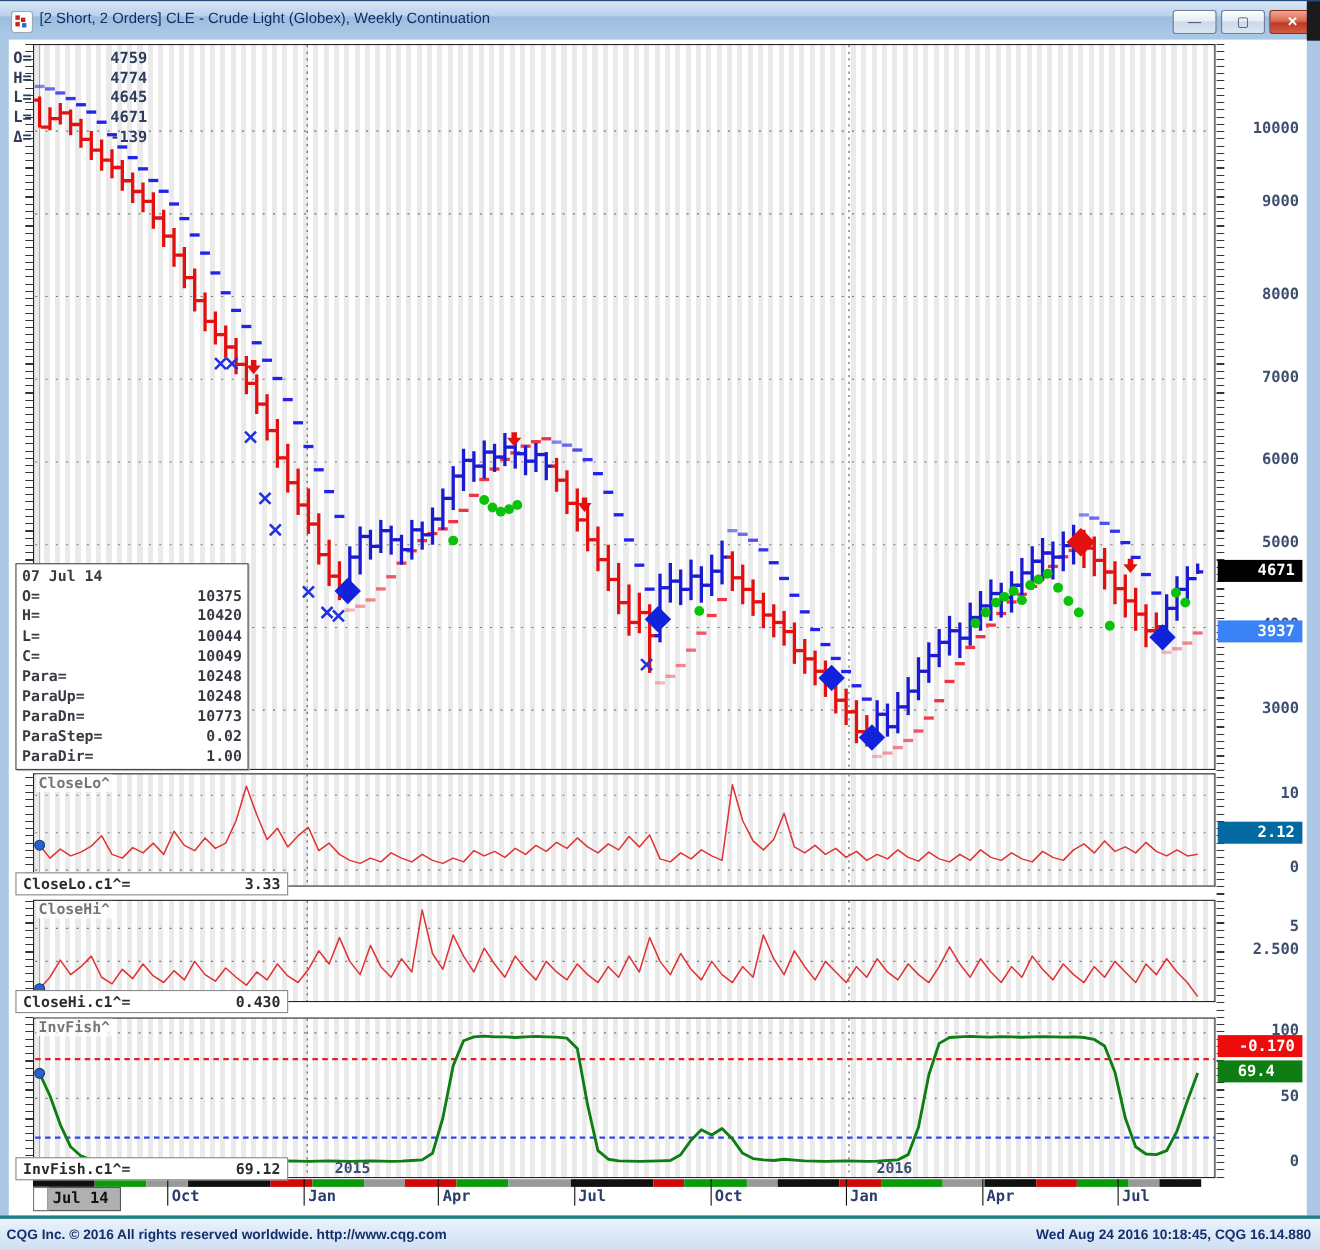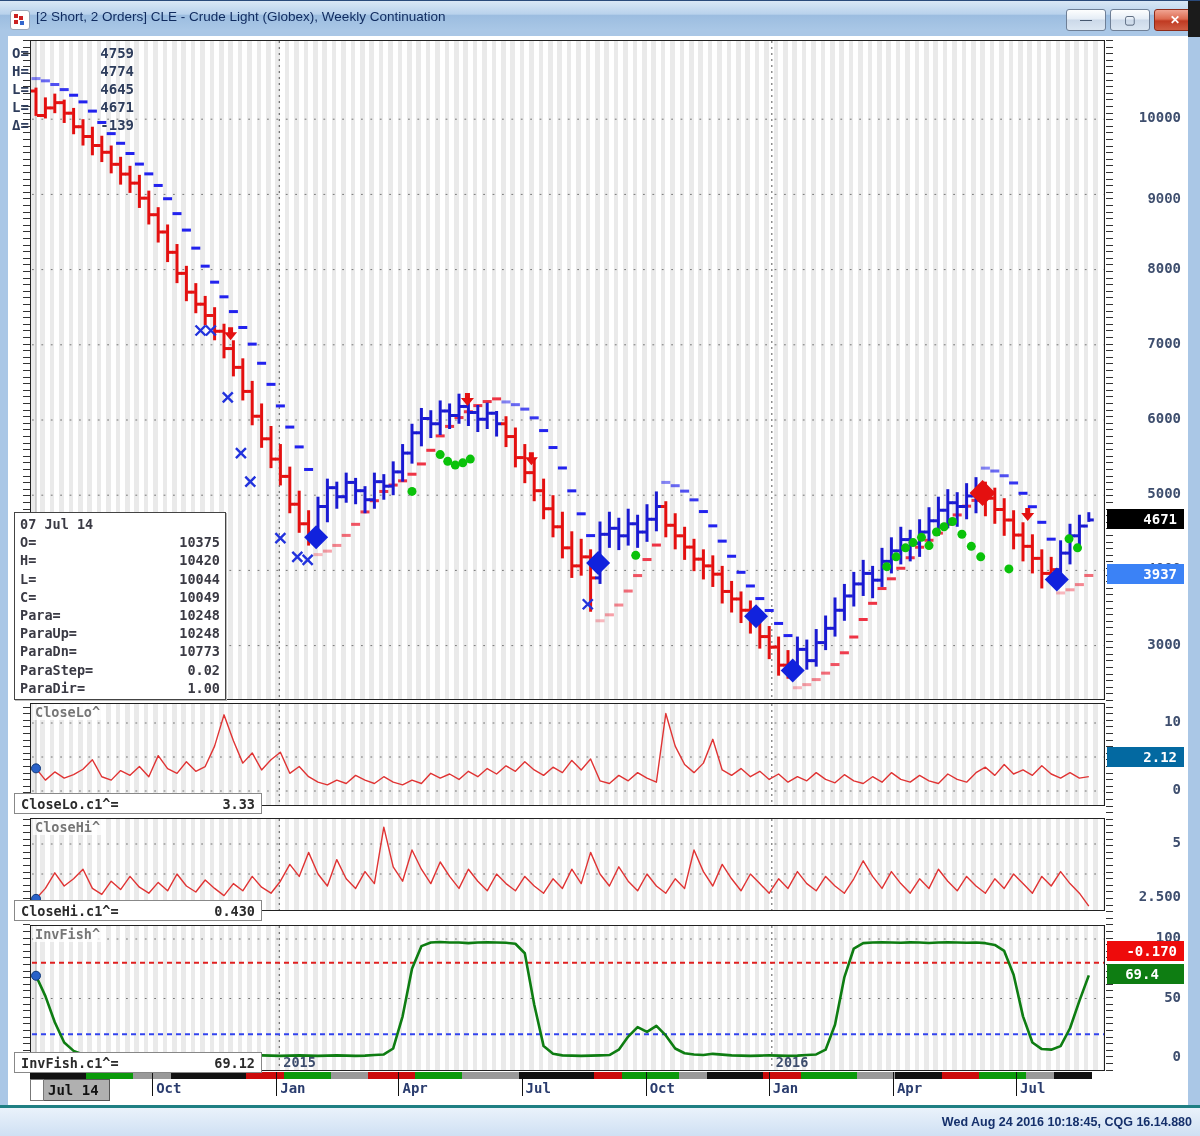--- a/index.html
+++ b/index.html
@@ -45,21 +45,21 @@
   
   .scale-label{position:absolute;left:1113px;width:68px;text-align:right;font-size:14px;
     font-weight:700;color:#3e4e6e;z-index:2;}
   .badge{position:absolute;left:1107px;width:77px;height:20px;line-height:20px;text-align:right;
     padding-right:7px;box-sizing:border-box;font-size:14px;font-weight:700;color:#fff;z-index:4;}
   
   #strip{position:absolute;left:30px;top:1072px;height:7px;width:1075px;display:flex;z-index:2;}
   #strip div{height:7px;}
   .mtick{position:absolute;width:1px;height:24px;background:#111;top:1072px;z-index:3;}
   .mlabel{position:absolute;top:1080px;font-size:14px;font-weight:700;color:#2a3c6e;z-index:3;white-space:pre;}
-  .ylabel{position:absolute;top:1054px;font-size:13.5px;font-weight:700;color:#3e4e6e;z-index:3;}
+  .ylabel{position:absolute;top:1054px;font-size:13.5px;font-weight:700;color:#3e4e6e;z-index:3;margin-left:21px;}
   #sel-month{position:absolute;left:30px;top:1079px;width:80px;height:22px;background:#b0b0b0;
     border:1px solid #555;box-sizing:border-box;z-index:2;font-size:14px;font-weight:700;color:#111;
     line-height:20px;padding-left:17px;}
   #sel-white{position:absolute;left:30px;top:1079px;width:14px;height:22px;background:#fff;
     border:1px solid #777;box-sizing:border-box;z-index:3;}
   
   #statusbar{position:absolute;left:0;top:1105px;width:1200px;height:31px;
     background:linear-gradient(#eaf2fb,#cfe0f3);border-top:3px solid #1f7f83;box-sizing:border-box;}
   #status-left{position:absolute;left:6px;top:7px;font-size:12.5px;font-weight:700;color:#15306b;}
   #status-right{position:absolute;right:8px;top:7px;font-size:12.5px;font-weight:700;color:#15306b;}
@@ -729,37 +729,38 @@
     <div class="mtick" style="left: 1016.06px;"></div>
     <div class="mlabel mono" style="left: 1020.06px;">Jul</div>
     <div class="ylabel mono" style="left: 283.28px;">2015</div>
     <div class="ylabel mono" style="left: 775.84px;">2016</div>
   </div>
 <div id="sel-white"></div>
 <div id="sel-month" class="mono">Jul 14</div>
 
 <div id="scale">
     <div class="scale-label mono" style="top: 109.2px;">10000</div>
-    <div class="scale-label mono" style="top: 191px; font-family: Liberation Mono, monospace;">9000</div>
+    <div class="scale-label mono" style="top: 175px;">9000</div>
     <div class="scale-label mono" style="top: 259.6px; text-align: right;">8000</div>
     <div class="scale-label mono" style="top: 334.8px;">7000</div>
     <div class="scale-label mono" style="top: 410px;">6000</div>
     <div class="scale-label mono" style="top: 485.2px;">5000</div>
     <div class="scale-label mono" style="top: 560.4px;">4000</div>
     <div class="scale-label mono" style="top: 635.6px;">3000</div>
     <div class="badge mono" style="top: 508.941px; background: rgb(0, 0, 0);">4671</div>
     <div class="badge mono" style="top: 564.138px; background: #3b82f6;">3937</div>
     <div class="scale-label mono" style="top: 713px;">10</div>
     <div class="scale-label mono" style="top: 747px;">5</div>
     <div class="scale-label mono" style="top: 781px;">0</div>
     <div class="badge mono" style="top: 747px; background: #0369a1;">2.12</div>
     <div class="scale-label mono" style="top: 834px;">5</div>
-    <div class="scale-label mono" style="top: 888px;">2.500</div>
+    <div class="scale-label mono" style="top: 855px;">2.500</div>
     <div class="badge mono" style="top: 941px; background: rgb(238, 11, 11);">-0.170</div>
     <div class="scale-label mono" style="top: 929px;">100</div>
     <div class="scale-label mono" style="top: 988.5px;">50</div>
     <div class="scale-label mono" style="top: 1048px;">0</div>
     <div class="badge mono" style="top: 964.414px; background: rgb(14, 125, 18); text-align: center;">69.4</div>
   </div>
 
 <div id="statusbar">
+  <div id="status-left">CQG Inc. © 2016 All rights reserved worldwide. http://www.cqg.com</div>
   <div id="status-right">Wed Aug 24 2016 10:18:45, CQG 16.14.880</div>
 </div>
 
 </body></html>

